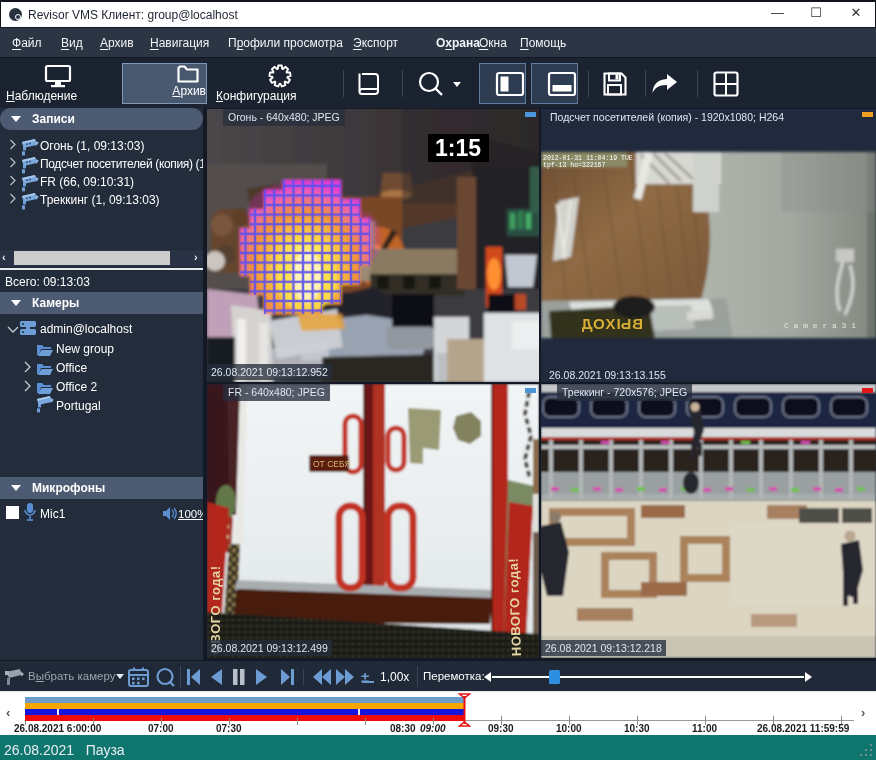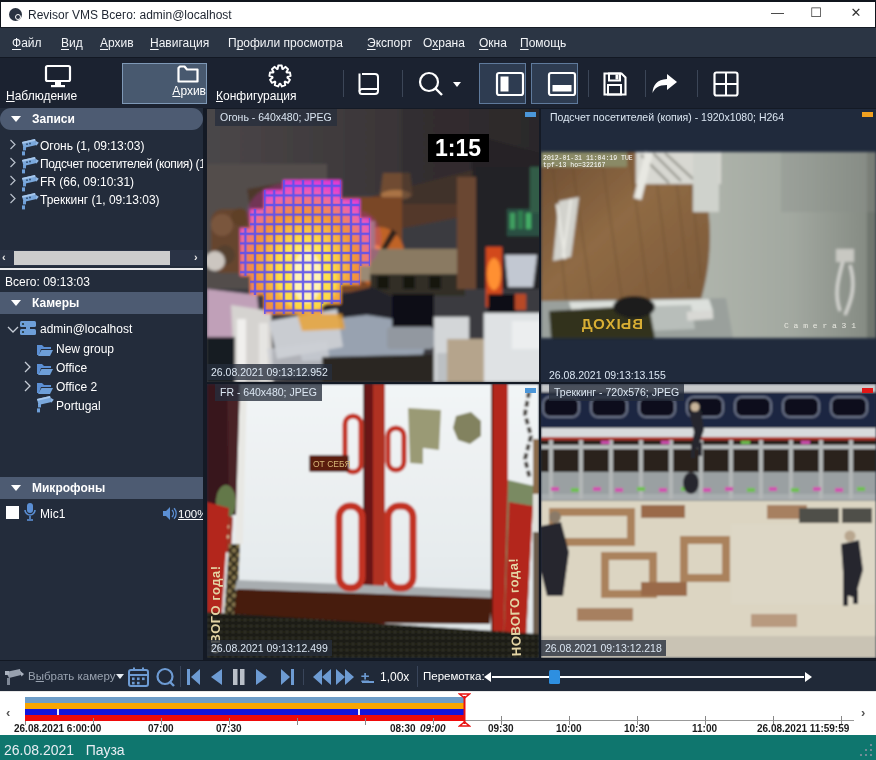--- a/index.html
+++ b/index.html
@@ -28,53 +28,53 @@
 
 
 #sidebar { position:absolute; left:0; top:108px; width:203px; height:552px; background:#232c3b; }
 .shead { position:absolute; left:0; width:203px; height:22px; background:#4d5b72; color:#fff; font-weight:bold; font-size:12px; line-height:22px; }
 .shead .tri { position:absolute; left:11px; top:8px; width:0; height:0; border-left:5px solid transparent; border-right:5px solid transparent; border-top:6px solid #fff; }
 .shead .lab { position:absolute; left:32px; }
 
 
 #videos { position:absolute; left:203px; top:108px; width:673px; height:552px; background:#141a25; }
 .cell { position:absolute; overflow:hidden; background:#202a3c; }
-.vlabel { position:absolute; left:8px; top:0; height:17px; background:rgba(38,46,60,0.78); color:#dbe6f2; font-size:10.5px; line-height:17px; padding:0 5px; white-space:nowrap; }
+.vlabel { position:absolute; left:16px; top:0; height:17px; background:rgba(38,46,60,0.78); color:#dbe6f2; font-size:10.5px; line-height:17px; padding:0 5px; white-space:nowrap; }
 .vstamp { position:absolute; left:0; background:rgba(38,46,60,0.78); color:#dbe6f2; font-size:10.5px; line-height:16px; padding:0 4px; white-space:nowrap; }
 .vind { position:absolute; height:5px; width:11px; }
 
 
 #controls { position:absolute; left:0; top:660px; width:876px; height:31px; background:#202938; border-top:1px solid #121823; }
 
 
 #timeline { position:absolute; left:0; top:691px; width:876px; height:44px; background:#fff; border-top:1px solid #e8e8e8; }
 .tlab { position:absolute; top:31px; font-size:10px; font-weight:bold; color:#1a1a1a; }
 
 
 #statusbar { position:absolute; left:0; top:735px; width:876px; height:25px; background:#0f766e; color:#e8edf3; font-size:14px; }
 </style>
 </head>
 <body>
 
 <div id="titlebar">
   <div id="appicon"></div>
-  <div id="apptitle">Revisor VMS Всего: admin@localhost</div>
+  <div id="apptitle">Revisor VMS Клиент: group@localhost</div>
   <div class="winbtn" style="left:770px; top:3px;">—</div>
   <div class="winbtn" style="left:809px; top:3px;">☐</div>
   <div class="winbtn" style="left:849px; top:3px;">✕</div>
 </div>
 
 <div id="menubar">
   <div class="mitem" style="left:12px;"><u>Ф</u>айл</div>
   <div class="mitem" style="left:61px;"><u>В</u>ид</div>
   <div class="mitem" style="left:100px;"><u>А</u>рхив</div>
   <div class="mitem" style="left:150px;"><u>Н</u>авигация</div>
   <div class="mitem" style="left:228px;">П<u>р</u>офили просмотра</div>
-  <div class="mitem" style="left:367px;"><u>Э</u>кспорт</div>
-  <div class="mitem" style="left:423px;">О<u>х</u>рана</div>
+  <div class="mitem" style="left:353px;"><u>Э</u>кспорт</div>
+  <div class="mitem" style="left:436px;font-weight:bold;">О<u>х</u>рана</div>
   <div class="mitem" style="left:479px;"><u>О</u>кна</div>
   <div class="mitem" style="left:520px;"><u>П</u>омощь</div>
 </div>
 
 <div id="toolbar">
 
   <div class="tbtn" style="left:6px;">
     <svg width="30" height="26" viewBox="0 0 30 26" style="margin-right:4px;">
       <rect x="3" y="3" width="24" height="15" rx="1.5" fill="none" stroke="#fff" stroke-width="2.2"></rect>
       <rect x="12" y="19" width="6" height="3" fill="#fff"></rect>

